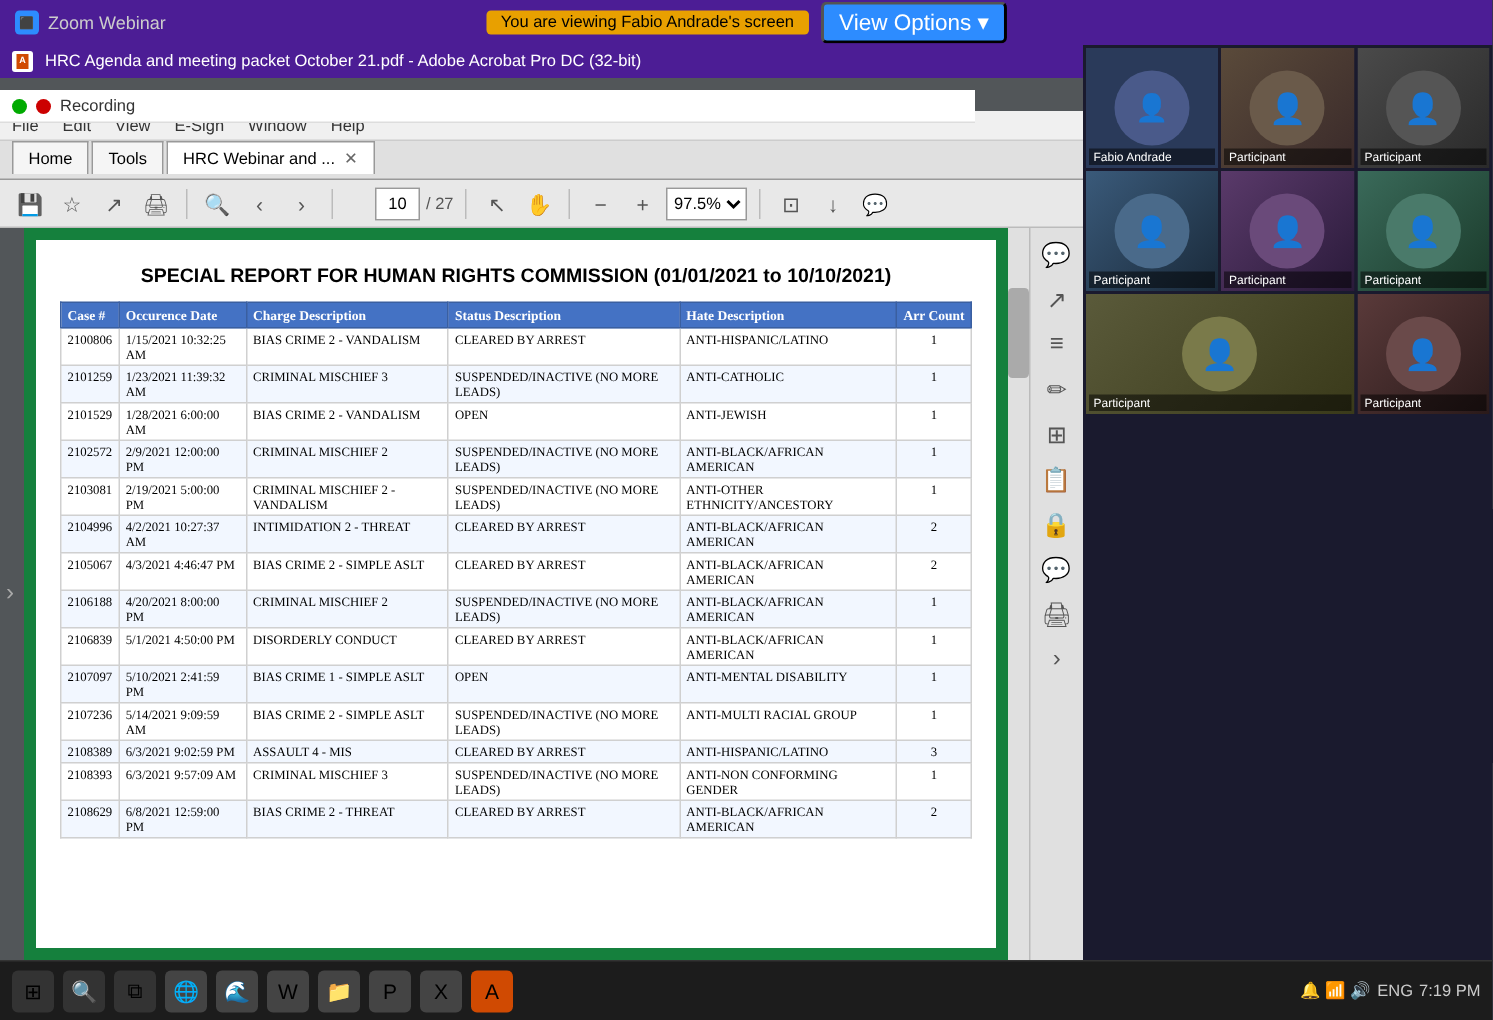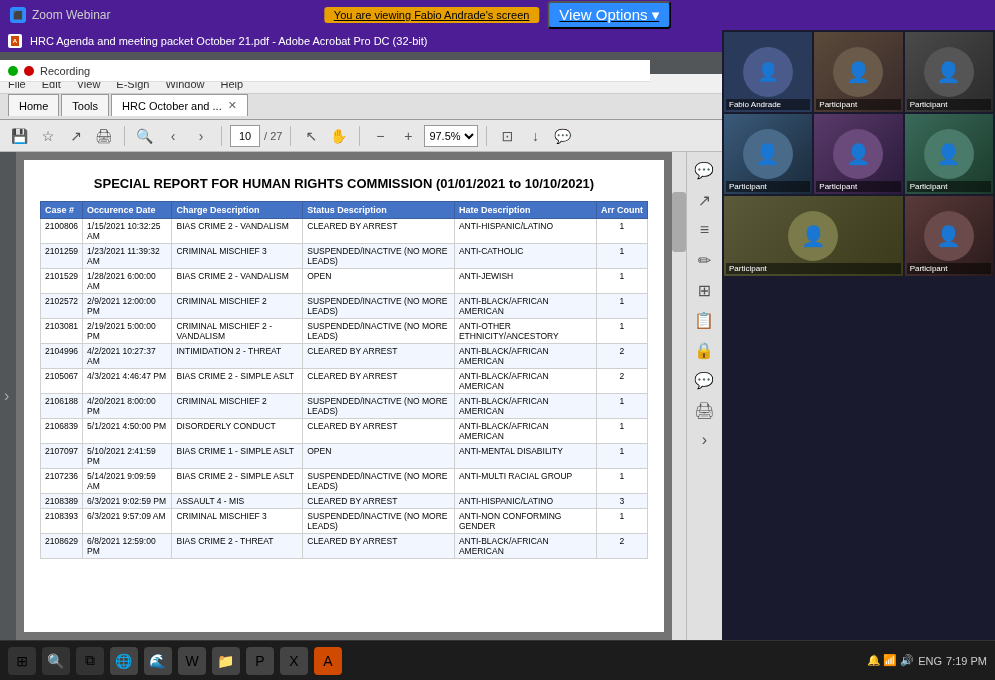--- a/index.html
+++ b/index.html
@@ -6,21 +6,21 @@
     body { width: 995px; height: 680px; overflow: hidden; background: #1a1a2e; font-family: Arial, sans-serif; position: relative; }
 
     
     .zoom-topbar {
       width: 100%; height: 30px; background: #4c1d95;
       display: flex; align-items: center; justify-content: space-between;
       padding: 0 10px; position: absolute; top: 0; z-index: 100;
     }
     .zoom-topbar-left { display: flex; align-items: center; gap: 6px; }
     .zoom-title { color: #ccc; font-size: 12px; }
-    .zoom-topbar-center { position: absolute; left: 50%; transform: translateX(-50%); display: flex; align-items: center; gap: 8px; text-decoration: underline; }
+    .zoom-topbar-center { position: absolute; left: 50%; transform: translateX(-50%); display: flex; align-items: center; gap: 8px; }
     .zoom-screen-notice { background: #e8a000; color: #000; font-size: 11px; padding: 2px 10px; border-radius: 3px; }
     .zoom-view-options { background: #2d8cff; color: #fff; font-size: 15px; padding: 3px 10px; border-radius: 4px; cursor: pointer; display: flex; align-items: center; gap: 4px; }
 
     
     .main-area { position: absolute; top: 30px; left: 0; right: 0; bottom: 40px; display: flex; }
 
     
     .pdf-area { flex: 1; background: #525659; display: flex; flex-direction: column; }
 
     
@@ -30,34 +30,34 @@
     .acrobat-title { color: #fff; font-size: 11px; }
 
     
     .acrobat-menubar { height: 20px; background: #f0f0f0; display: flex; align-items: center; padding: 0 8px; gap: 16px; border-bottom: 1px solid #ccc; }
     .acrobat-menu-item { font-size: 11px; color: #333; cursor: pointer; text-align: center; }
 
     
     .acrobat-toolbar { height: 32px; background: #e8e8e8; display: flex; align-items: center; padding: 0 8px; gap: 4px; border-bottom: 1px solid #bbb; }
     .toolbar-btn { width: 24px; height: 24px; background: transparent; border: none; cursor: pointer; display: flex; align-items: center; justify-content: center; font-size: 14px; color: #555; border-radius: 3px; }
     .toolbar-separator { width: 1px; height: 20px; background: #bbb; margin: 0 4px; }
-    .page-input { width: 30px; height: 22px; text-align: center; border: 1px solid #999; font-size: 11px; }
+    .page-input { width: 30px; height: 22px; text-align: center; border: 1px solid #999; font-size: 11px; margin-left: 20px; }
     .page-total { font-size: 11px; color: #555; }
     .zoom-select { height: 22px; font-size: 11px; border: 1px solid #999; background: #fff; }
 
     
     .acrobat-tabs { height: 26px; background: #e0e0e0; display: flex; align-items: flex-start; padding: 0 8px; border-bottom: 1px solid #999; }
     .tab { height: 22px; padding: 0 10px; font-size: 11px; background: #f5f5f5; border: 1px solid #999; border-bottom: none; display: flex; align-items: center; gap: 6px; cursor: pointer; margin-right: 2px; }
     .tab.active { background: #fff; }
     .tab-close { color: #666; font-size: 11px; }
     .pdf-page { background: #fff; width: 640px; padding: 16px; overflow: hidden; }
     .report-title { font-size: 13px; font-weight: bold; text-align: center; margin-bottom: 10px; }
 
     
-    .data-table { width: 100%; border-collapse: collapse; font-size: 9px; }
+    .data-table { width: 100%; border-collapse: collapse; font-size: 9px; font-family: Liberation Serif, serif; }
     .data-table th { background: #4472c4; color: #fff; padding: 3px 4px; text-align: left; border: 1px solid #3a5fa0; font-size: 9px; white-space: nowrap; }
     .data-table td { padding: 2px 4px; border: 1px solid #d0d0d0; font-size: 8.5px; vertical-align: top; }
     .data-table tr:nth-child(even) { background: #f2f7ff; }
     .data-table tr:nth-child(odd) { background: #fff; }
 
     
     .video-sidebar { width: 330px; background: #1a1a2e; display: flex; flex-direction: column; gap: 2px; padding: 2px; }
     .video-grid { display: grid; grid-template-columns: 1fr 1fr 1fr; grid-template-rows: repeat(4, 80px); gap: 2px; }
     .video-cell { background: #2a2a3e; position: relative; overflow: hidden; display: flex; align-items: center; justify-content: center; }
     .participant-name { position: absolute; bottom: 2px; left: 2px; right: 2px; color: #fff; font-size: 8px; background: rgba(0,0,0,0.5); padding: 1px 3px; }
@@ -74,21 +74,21 @@
     .recording-bar { position: absolute; top: 30px; left: 0; width: 650px; height: 22px; background: #fff; display: flex; align-items: center; padding: 0 8px; gap: 6px; border-bottom: 1px solid #ddd; z-index: 50; }
     .rec-dot { width: 10px; height: 10px; background: #00aa00; border-radius: 50%; }
     .rec-dot-red { background: #cc0000; }
     .rec-text { font-size: 11px; color: #333; }
 
     
     .acrobat-right-panel { width: 36px; background: #e0e0e0; display: flex; flex-direction: column; align-items: center; padding: 4px 0; gap: 2px; border-left: 1px solid #bbb; }
     .panel-icon { width: 28px; height: 28px; background: transparent; border: none; cursor: pointer; display: flex; align-items: center; justify-content: center; font-size: 16px; color: #555; border-radius: 3px; }
 
     .pdf-wrapper { display: flex; flex: 1; overflow: hidden; }
-    .pdf-scroll-area { flex: 1; overflow: hidden; background: #737373; display: flex; justify-content: center; padding: 8px; }
+    .pdf-scroll-area { flex: 1; overflow: hidden; background: #15803d; display: flex; justify-content: center; padding: 8px; }
 
     
     .vscrollbar { width: 14px; background: #e0e0e0; display: flex; flex-direction: column; }
     .vscrollbar-thumb { width: 100%; height: 60px; background: #aaa; border-radius: 3px; margin-top: 40px; }
 
     .zoom-nav-arrow { position: absolute; left: 4px; top: 50%; transform: translateY(-50%); color: #aaa; font-size: 16px; cursor: pointer; z-index: 10; }
     .zoom-blue-icon { width: 16px; height: 16px; background: #2d8cff; border-radius: 3px; display: flex; align-items: center; justify-content: center; }
     .zoom-blue-icon::after { content: '⬛'; color: #fff; font-size: 8px; }
   </style>
 </head>
@@ -133,21 +133,21 @@
     </div>
 
     <div class="acrobat-tabs">
       <div class="tab">
         <span>Home</span>
       </div>
       <div class="tab">
         <span>Tools</span>
       </div>
       <div class="tab active">
-        <span>HRC October and ...</span>
+        <span>HRC Webinar and ...</span>
         <span class="tab-close">✕</span>
       </div>
     </div>
 
     <div class="acrobat-toolbar">
       <button class="toolbar-btn">💾</button>
       <button class="toolbar-btn">☆</button>
       <button class="toolbar-btn">↗</button>
       <button class="toolbar-btn">🖨</button>
       <div class="toolbar-separator"></div>

